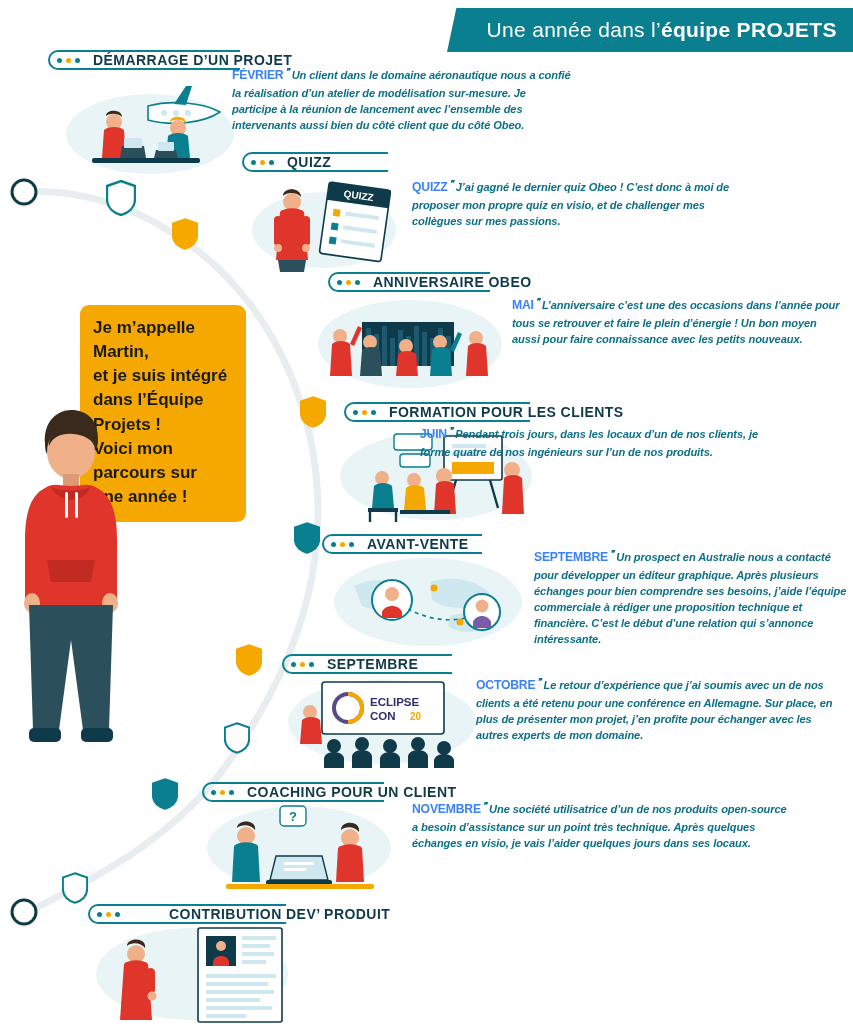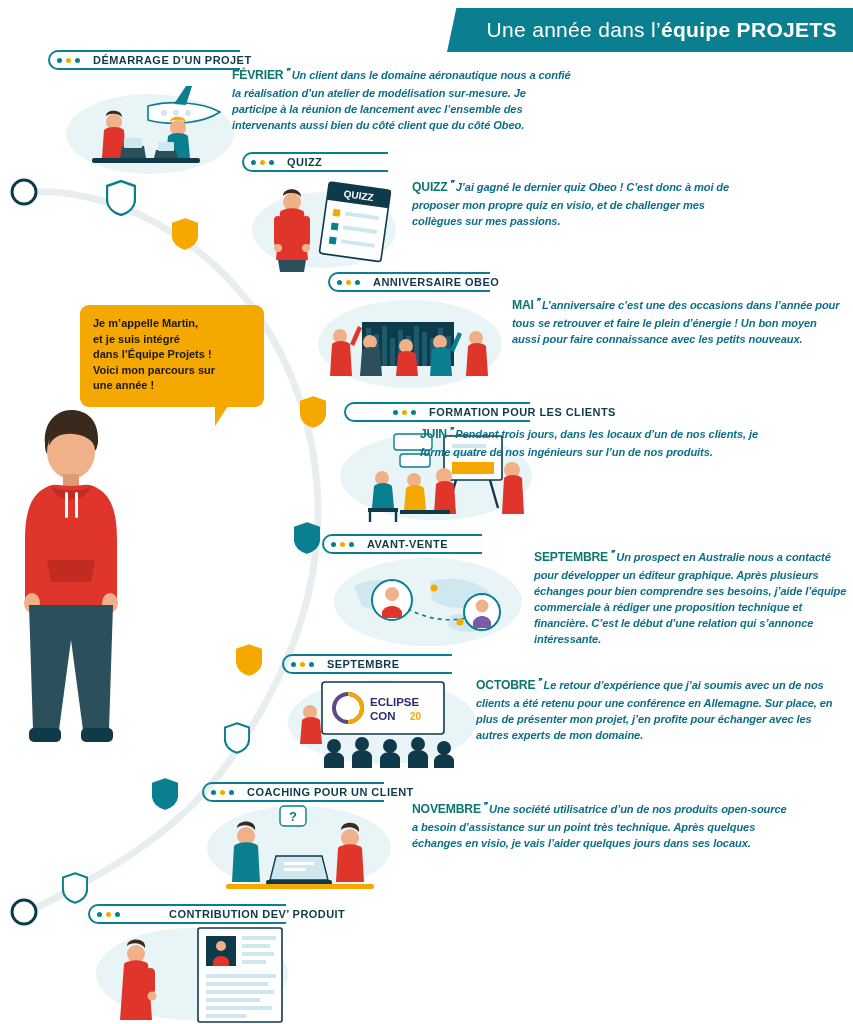--- a/index.html
+++ b/index.html
@@ -30,26 +30,26 @@
     white-space: nowrap;
   }
   .header-bold { font-weight: 700; }
 
   
   .timeline-svg { position: absolute; left:0; top:0; width:853px; height:1024px; pointer-events:none; }
 
   
   .bubble {
     position: absolute; left: 80px; top: 305px;
-    width: 184px;
+    width: 166px;
     background: #f5a800;
     border-radius: 9px;
     padding: 11px 13px 13px 13px;
     color: #1a1a1a;
-    font-size: 11px;
+    font-size: 17px;
     line-height: 1.42;
     font-weight: 600;
   }
   .bubble b { font-weight: 800; }
   .bubble-tail {
     position: absolute; left: 215px; top: 406px;
     width: 0; height: 0;
     border-left: 13px solid #f5a800;
     border-bottom: 20px solid transparent;
     border-top: 0 solid transparent;
@@ -68,41 +68,41 @@
     width: 100%;
     border-right: none;
   }
   .chip-dots { position: relative; display: flex; gap: 4px; margin-left: 9px; z-index:2; }
   .dot { width: 5px; height: 5px; border-radius: 50%; }
   .dot.teal { background: #0a7f8f; }
   .dot.amber { background: #f5a800; }
   .chip-text {
     position: relative; z-index: 2;
     margin-left: 9px;
-    font-size: 11px;
+    font-size: 14px;
     font-weight: 800;
     letter-spacing: .45px;
     color: #0f3a4a;
     white-space: nowrap;
     background: #fff;
     padding: 0 4px;
   }
 
   
   .month-block { position: absolute; }
   .month-block p {
     font-size: 11.1px;
     line-height: 1.46;
     color: #0b6f88;
     font-style: italic;
     font-weight: 700;
     letter-spacing: -.1px;
   }
   .month-name {
-    color: #0f766e;
+    color: #3b82f6;
     font-weight: 800;
     font-style: normal;
     font-size: 12.2px;
     letter-spacing: -.2px;
     margin-right: 2px;
     margin-top: 16px;
   }
   .quote-mark {
     color: #0b6f88;
     font-size: 8px;
@@ -317,21 +317,21 @@
     <path d="M154 54 C158 50, 168 50, 172 54 L174 84 L152 84 Z" fill="#e0352b"></path>
 
     <path d="M36 52 L44 34 L48 36 L40 54 Z" fill="#e0352b"></path>
     <path d="M136 58 L144 40 L148 42 L140 60 Z" fill="#0a7f8f"></path>
   </svg>
 
   <div class="month-block" style="left:512px; top:296px; width:334px;">
     <p><span class="month-name">MAI</span><span class="quote-mark">❞</span><span>L’anniversaire c’est une des occasions dans l’année pour tous se retrouver et faire le plein d’énergie ! Un bon moyen aussi pour faire connaissance avec les petits nouveaux.</span></p>
   </div>
 
-  <div class="chip" style="left:344px; top:402px; width:186px;padding-left:40px;">
+  <div class="chip" style="left:344px; top:402px; width:186px;">
     <div class="chip-line"></div>
     <div class="chip-dots">
       <span class="dot teal"></span>
       <span class="dot amber"></span>
       <span class="dot teal"></span>
     </div>
     <div class="chip-text">FORMATION POUR LES CLIENTS</div>
   </div>
 
   <svg class="illus" style="left:336px; top:422px;" width="200" height="104" viewBox="0 0 200 104">

